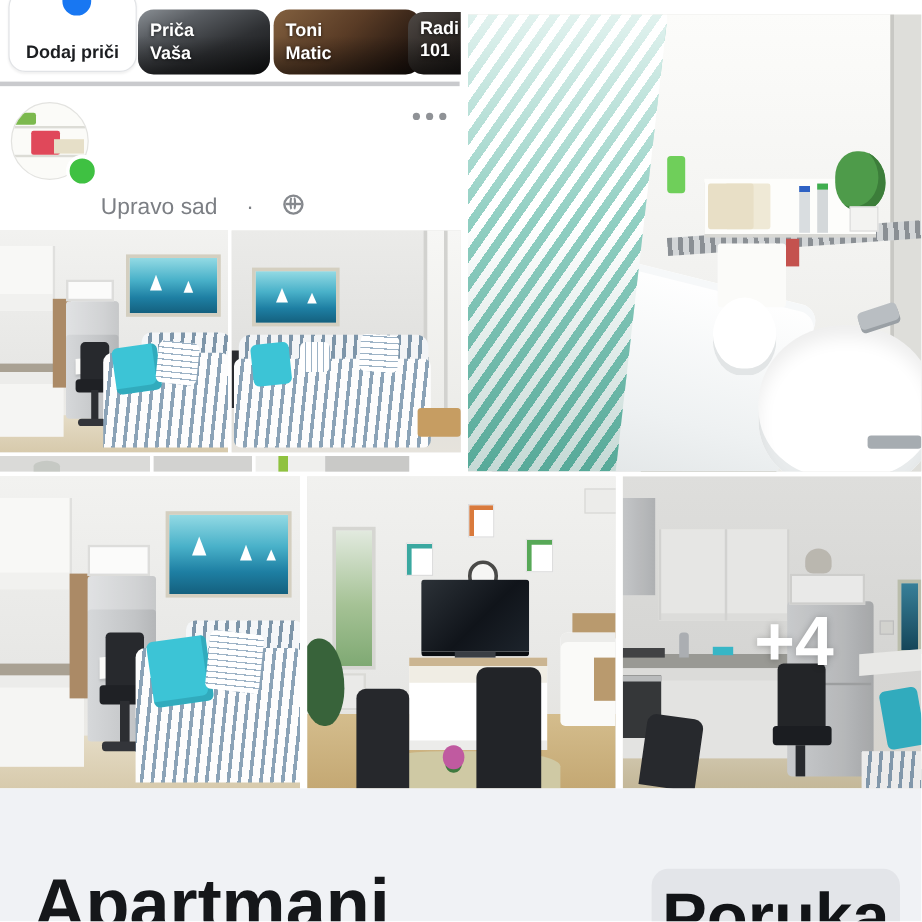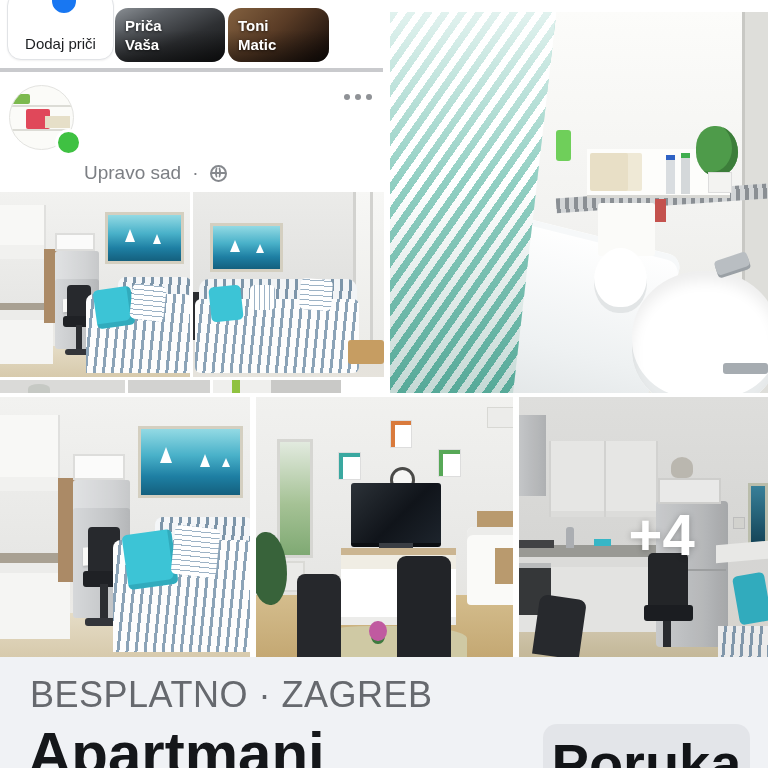--- a/index.html
+++ b/index.html
@@ -15,24 +15,24 @@
   
   .stories{left:0;top:0;width:384px;height:66px;background:#fff;overflow:hidden;}
   .story-card{position:absolute;border-radius:13px;overflow:hidden;}
   .story-label{position:absolute;left:10px;color:#fff;font-weight:bold;font-size:15px;line-height:19px;
                text-shadow:0 1px 3px rgba(0,0,0,.65);}
   .card-add{left:7px;top:-8px;width:105px;height:66px;background:#fff;border:1px solid #e1e3e6;
             border-radius:14px;box-shadow:0 1px 2px rgba(0,0,0,.06);}
   .card-add .add-circle{position:absolute;left:41px;top:-7px;width:24px;height:24px;border-radius:50%;
             background:#1877f2;border:3px solid #fff;}
   .card-add .add-label{position:absolute;left:0;right:0;top:42px;text-align:center;color:#1c1e21;
-            font-weight:normal;font-size:15px;}
+            font-weight:bold;font-size:15px;}
   .card-story2{left:115px;top:8px;width:110px;height:54px;
       background:linear-gradient(155deg,#8a8f94 0%,#5a5e63 25%,#2e3033 60%,#121314 100%);}
-  .card-story3{left:228px;top:8px;width:101px;height:54px;
+  .card-story3{left:228px;top:8px;width:123px;height:54px;
       background:linear-gradient(135deg,#82603f 0%,#5a3c26 45%,#241710 85%,#120d0b 100%);}
   .card-story4{left:340px;top:10px;width:60px;height:52px;
       background:linear-gradient(140deg,#4e4844 0%,#2a2522 55%,#121010 100%);}
   .story-shade{position:absolute;left:0;right:0;bottom:0;height:60%;
       background:linear-gradient(180deg,rgba(0,0,0,0),rgba(0,0,0,.45));}
 
   .stories-divider{left:0;top:68px;width:383px;height:4px;background:#c9cacd;}
 
   
   .post-header{left:0;top:72px;width:384px;height:120px;background:#fff;}
@@ -42,21 +42,21 @@
   .av-grid2{position:absolute;left:0;top:68%;width:100%;height:2px;background:#dcdcd6;}
   .av-green{position:absolute;left:2%;top:12%;width:30%;height:16%;background:#7cb94e;border-radius:2px;}
   .av-red{position:absolute;left:26%;top:36%;width:38%;height:32%;background:#e0485a;border-radius:2px;}
   .av-beige{position:absolute;left:55%;top:48%;width:40%;height:18%;background:#e6dfc8;}
   .online-dot{position:absolute;left:55px;top:57px;width:21px;height:21px;border-radius:50%;
           background:#3fc142;border:3px solid #fff;}
   .post-text{position:absolute;left:84px;top:4px;width:266px;color:#0f1114;
           font-size:22px;line-height:25px;}
   .post-text b{font-weight:bold;}
   .post-meta{position:absolute;left:84px;top:90px;color:#7c7f84;font-size:19px;display:flex;
-          align-items:center;gap:11px;}
+          gap:24px;}
   .globe{width:17px;height:17px;border:2px solid #85888d;border-radius:50%;position:relative;box-sizing:border-box;}
   .globe i{position:absolute;left:0;top:5px;width:13px;height:2px;background:#85888d;}
   .globe u{position:absolute;left:3px;top:-1px;width:6px;height:13px;border:2px solid #85888d;
           border-radius:50%;box-sizing:border-box;border-top-color:transparent;border-bottom-color:transparent;}
   .more-dots{position:absolute;left:344px;top:22px;display:flex;gap:5px;}
   .more-dots s{width:6px;height:6px;border-radius:50%;background:#8f9296;}
 
   
   .photo{position:absolute;overflow:hidden;background:#e9e9e7;}
   .sail{position:absolute;width:0;height:0;border-style:solid;
@@ -264,20 +264,27 @@
         <div>Vaša</div>
       </div>
     </div>
     <div class="story-card card-story3">
       <div class="story-shade"></div>
       <div class="story-label" style="top:8px">
         <div>Toni</div>
         <div>Matic</div>
       </div>
     </div>
+    <div class="story-card card-story4">
+      <div class="story-shade"></div>
+      <div class="story-label" style="top:4px">
+        <div>Radi</div>
+        <div>101</div>
+      </div>
+    </div>
   </div>
   <div class="abs stories-divider"></div>
 
   <div class="abs post-header">
     <div class="avatar">
       <div class="av-grid1"></div>
       <div class="av-grid2"></div>
       <div class="av-green"></div>
       <div class="av-red"></div>
       <div class="av-beige"></div>
@@ -443,20 +450,19 @@
     <div class="chair-post"></div>
     <div class="pillow"></div>
     <div class="bedstripe"></div>
     <div class="chair-bl"></div>
     <div class="socket"></div>
     <div class="plus-overlay"></div>
     <div class="plus-text">+4</div>
   </div>
 
   <div class="abs footer">
-    <div class="footer-category">BESPLATNO · ZAGREB</div>
     <div class="footer-title">Apartmani</div>
     <div class="msg-button">
       <span>Poruka</span>
     </div>
   </div>
 
 </div>
 
 </body></html>

